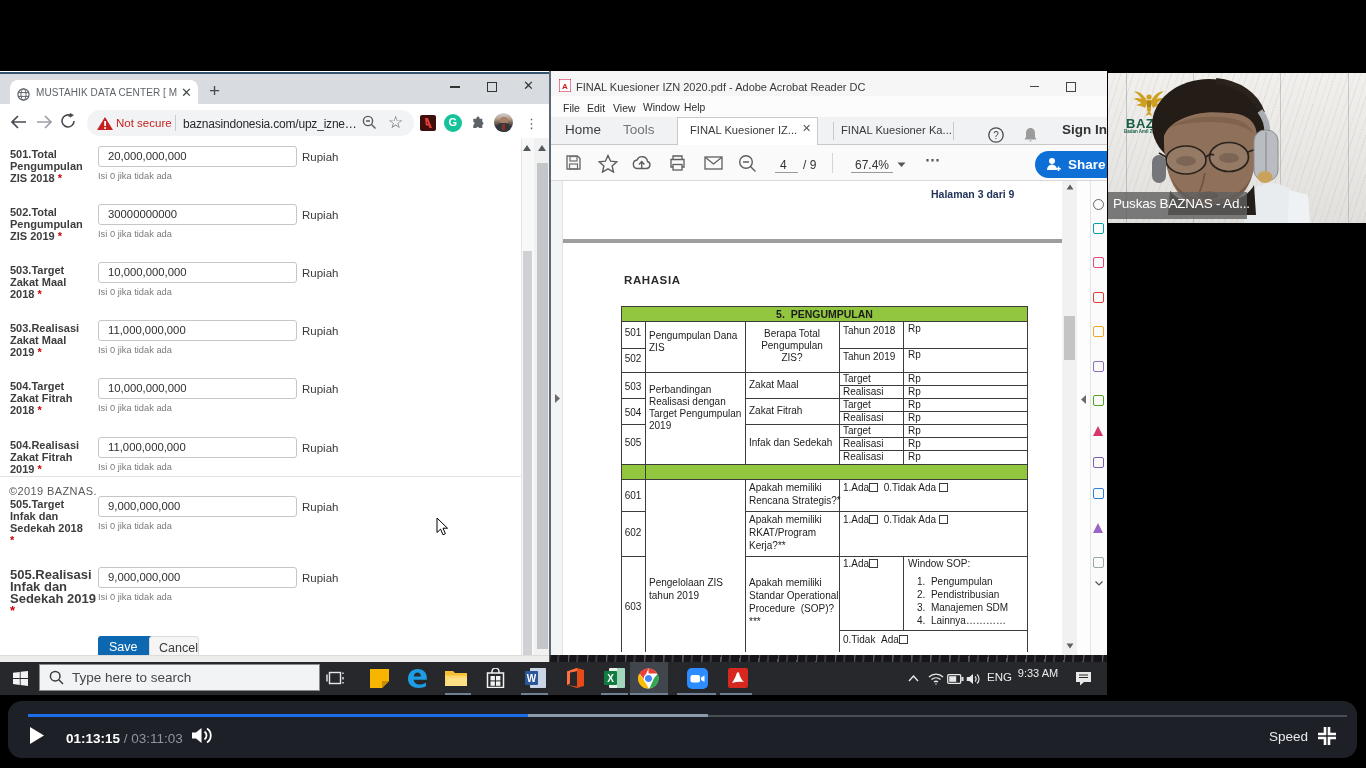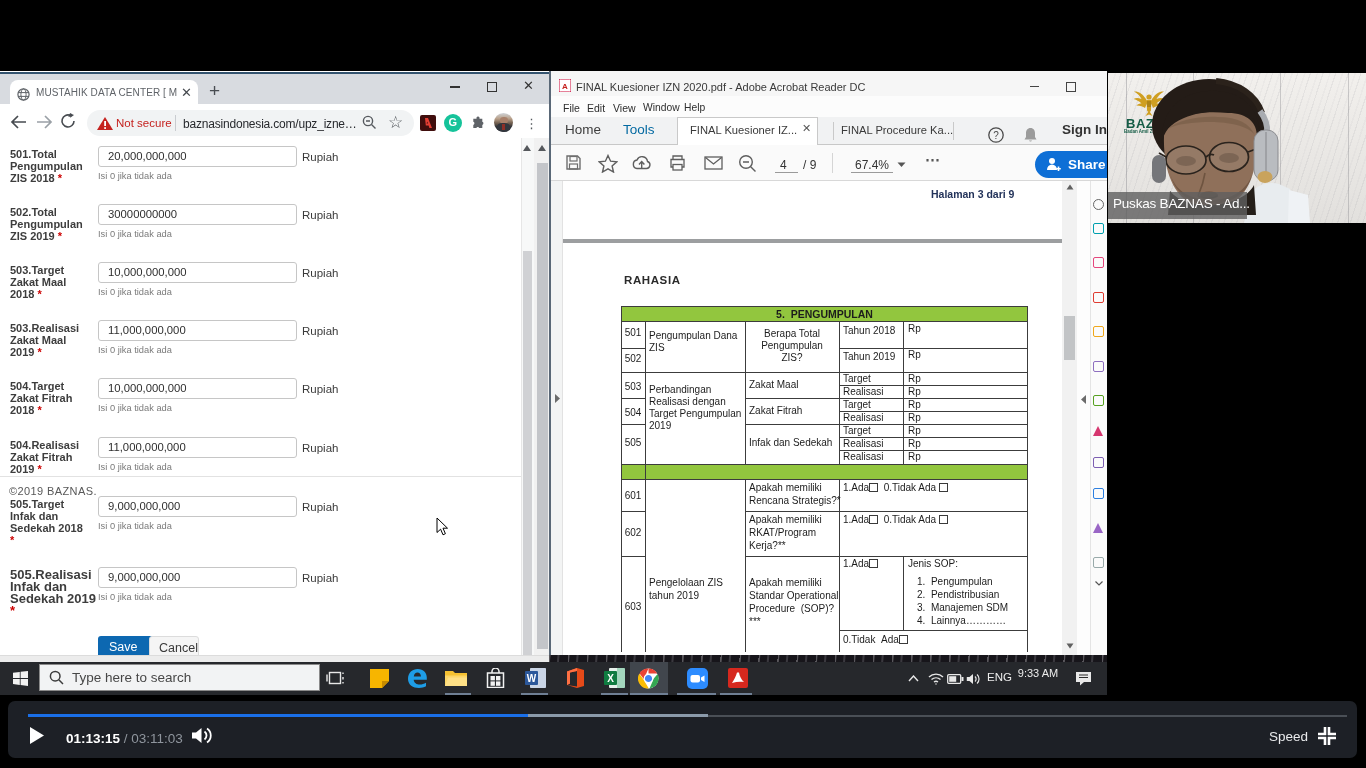--- a/index.html
+++ b/index.html
@@ -174,26 +174,26 @@
  <div class="a" style="left:479px;top:15px;width:9px;height:1.4px;background:#444;"></div>
  <div class="a" style="left:515px;top:11px;width:7.6px;height:7.6px;border:1.3px solid #444;"></div>
  <div class="a" style="left:0px;top:25px;width:556px;height:21px;background:#fcfcfc;"></div>
  <div class="t" style="left:12px;top:31px;font-size:10.5px;color:#2e2e2e;">File</div>
  <div class="t" style="left:36px;top:31px;font-size:10.5px;color:#2e2e2e;">Edit</div>
  <div class="t" style="left:62px;top:31px;font-size:10.5px;color:#2e2e2e;">View</div>
  <div class="t" style="left:92px;top:31px;font-size:10.3px;color:#2e2e2e;">Window</div>
  <div class="t" style="left:133px;top:31px;font-size:10.3px;color:#2e2e2e;">Help</div>
  <div class="a" style="left:0px;top:46px;width:556px;height:28px;background:#f1f2f3;border-bottom:1px solid #c8c8c8;box-sizing:border-box;"></div>
  <div class="t" style="left:14px;top:51px;font-size:13.5px;color:#3d3d3d;">Home</div>
- <div class="t" style="left:72px;top:51px;font-size:13.5px;color:#0369a1;">Tools</div>
+ <div class="t" style="left:72px;top:51px;font-size:13.5px;color:#737373;">Tools</div>
  <div class="a" style="left:126px;top:46px;width:141px;height:28px;background:#fff;border:1px solid #c9c9c9;border-bottom:none;box-sizing:border-box;"></div>
  <div class="t" style="left:139px;top:53px;font-size:11.2px;color:#3a3a3a;">FINAL Kuesioner IZ...</div>
  <div class="t" style="left:251px;top:51px;font-size:11px;color:#555;">✕</div>
  <div class="a" style="left:282px;top:51px;width:1px;height:18px;background:#c9c9c9;"></div>
- <div class="t" style="left:290px;top:53px;font-size:11.2px;color:#3a3a3a;">FINAL Procedure Ka...</div>
+ <div class="t" style="left:290px;top:53px;font-size:11.2px;color:#3a3a3a;">FINAL Kuesioner Ka...</div>
  <div class="a" style="left:402px;top:51px;width:1px;height:18px;background:#c9c9c9;"></div>
  <div class="a" style="left:437px;top:56px;width:16px;height:16px;">
         <svg width="16" height="16">
           <circle cx="8" cy="8" r="7.2" stroke="#4a4a4a" stroke-width="1.3" fill="none"></circle>
           <text x="8" y="12" font-size="10" fill="#4a4a4a" text-anchor="middle" font-family="Liberation Sans">?</text>
         </svg>
       </div>
  <div class="a" style="left:472px;top:56px;width:15px;height:16px;">
         <svg width="15" height="16">
           <path d="M7.5 1 C4.5 1 3 3.5 3 6 L3 10 L1.5 12.5 L13.5 12.5 L12 10 L12 6 C12 3.5 10.5 1 7.5 1 Z M6 13.5 A1.6 1.6 0 0 0 9 13.5" fill="#9b9b9b"></path>
@@ -346,21 +346,21 @@
   <div class="t" style="left:128px;top:221px;">RKAT/Program</div>
   <div class="t" style="left:128px;top:234px;">Kerja?**</div>
   <div class="t" style="left:222px;top:208px;">1.Ada<span class="cb"></span>&nbsp;&nbsp;0.Tidak Ada&nbsp;<span class="cb"></span></div>
   <div class="t" style="left:28px;top:271px;">Pengelolaan ZIS</div>
   <div class="t" style="left:28px;top:284px;">tahun 2019</div>
   <div class="t" style="left:128px;top:271px;">Apakah memiliki</div>
   <div class="t" style="left:128px;top:284px;">Standar Operational</div>
   <div class="t" style="left:128px;top:297px;">Procedure&nbsp;&nbsp;(SOP)?</div>
   <div class="t" style="left:128px;top:310px;">***</div>
   <div class="t" style="left:222px;top:252px;">1.Ada<span class="cb"></span></div>
-  <div class="t" style="left:287px;top:252px;">Jenis SOP:</div>
+  <div class="t" style="left:287px;top:252px;">Window SOP:</div>
   <div class="t" style="left:296px;top:270px;">1.&nbsp;&nbsp;Pengumpulan</div>
   <div class="t" style="left:296px;top:283px;">2.&nbsp;&nbsp;Pendistribusian</div>
   <div class="t" style="left:296px;top:296px;">3.&nbsp;&nbsp;Manajemen SDM</div>
   <div class="t" style="left:296px;top:309px;">4.&nbsp;&nbsp;Lainnya…………</div>
   <div class="t" style="left:222px;top:328px;">0.Tidak&nbsp;&nbsp;Ada<span class="cb"></span></div>
  </div>
  <div class="a" style="left:511px;top:110px;width:15px;height:475px;background:#f1f1f1;"></div>
  <div class="a" style="left:515px;top:113px;width:8px;height:6px;">
         <svg width="8" height="6">
           <path d="M4 0.5 L7.5 5.5 L0.5 5.5 Z" fill="#606060"></path>
@@ -578,21 +578,21 @@
   <rect x="146" y="57" width="24" height="51" rx="11" fill="#b9bcc0" stroke="#8c8d91" stroke-width="1"></rect>
   <path d="M158 59 L158 106" stroke="#97989c" stroke-width="1.5"></path>
   <ellipse cx="157" cy="104" rx="7.5" ry="6" fill="#c9a35c"></ellipse>
   <rect x="44" y="82" width="14" height="28" rx="7" fill="#75767a"></rect>
  </svg>
 
  <div class="a" style="left:0px;top:119px;width:139px;height:27px;background:rgba(95,95,95,.8);"></div>
  <div class="t" style="left:5px;top:123px;font-size:13.5px;color:#fff;letter-spacing:-0.2px;">Puskas BAZNAS - Ad...</div>
 </div>
 
-<div class="a" id="player" style="left:8px;top:701px;width:1349px;height:57px;background:#1d2026;border-radius:7px;">
+<div class="a" id="player" style="left:8px;top:701px;width:1349px;height:57px;background:#1d2026;border-radius:14px;">
  <div class="a" style="left:20px;top:13px;width:500px;height:3px;background:#1a6fe8;"></div>
  <div class="a" style="left:520px;top:13px;width:180px;height:3px;background:#8b9aaa;"></div>
  <div class="a" style="left:700px;top:13.5px;width:639px;height:2px;background:#4a4f56;"></div>
  <div class="a" style="left:21px;top:26px;width:15px;height:17px;">
         <svg width="15" height="17">
           <path d="M1 0 L15 8.5 L1 17 Z" fill="#fff"></path>
         </svg>
       </div>
  <div class="t" style="left:58px;top:30px;font-size:13.5px;font-weight:bold;color:#fff;">01:13:15<span style="font-weight:normal;color:#8f959d;"> / 03:11:03</span></div>
  <div class="a" style="left:183px;top:25px;width:24px;height:19px;">

